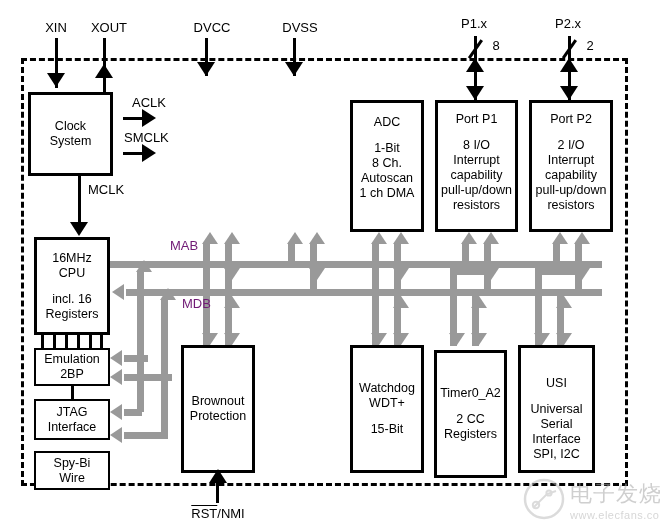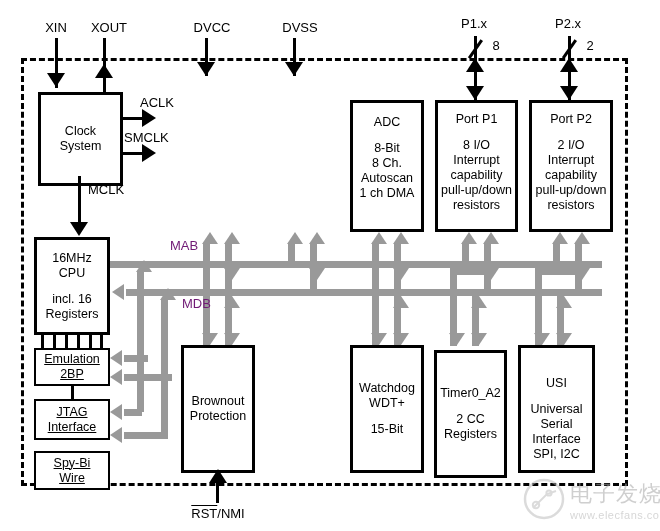--- a/index.html
+++ b/index.html
@@ -2,21 +2,21 @@
 <html><head>
 <meta charset="utf-8">
 <style>
   html,body{margin:0;padding:0;background:#ffffff;}
   body{font-family:"Liberation Sans","DejaVu Sans",sans-serif;}
   #stage{position:relative;width:660px;height:531px;background:#ffffff;overflow:hidden;}
 
   .blk{position:absolute;box-sizing:border-box;border:3px solid #000;background:#fff;
        display:flex;flex-direction:column;align-items:center;justify-content:center;
        font-size:12.5px;color:#000;line-height:15px;text-align:center;z-index:6;}
-  .blk.thin{border-width:2.5px;text-decoration:underline;}
+  .blk.thin{border-width:2.5px;}
   .blk .ttl{font-size:12.5px;}
   .blk .gap{height:11px;}
   .blk .sub{font-size:12.5px;}
 
   .pinlbl{position:absolute;font-size:13px;color:#000;text-align:center;white-space:nowrap;z-index:9;}
   .siglbl{position:absolute;font-size:13px;color:#000;white-space:nowrap;z-index:9;}
   .buslbl{position:absolute;font-size:13px;color:#701a75;white-space:nowrap;z-index:9;}
   .ovl{text-decoration:overline;}
 
   
@@ -87,21 +87,21 @@
   <div class="ah dn" style="left:466px;top:86px;"></div>
 
   <div class="bl blv" style="left:568px;top:36px;height:64px;"></div>
   <div class="slash" style="left:568px;top:38px;"></div>
   <div class="pinlbl" style="left:578px;top:38px;width:24px;font-size:13px;">2</div>
   <div class="ah up" style="left:560px;top:58px;"></div>
   <div class="ah dn" style="left:560px;top:86px;"></div>
 
   <div id="chip"></div>
 
-  <div class="blk" style="left:38px;top:92px;width:85px;height:94px;text-align:right;">
+  <div class="blk" style="left:28px;top:92px;width:85px;height:84px;text-align:right;">
     <span class="ttl">Clock</span>
     <span class="ttl">System</span>
   </div>
 
   <div class="blk" style="left:34px;top:237px;width:76px;height:98px;">
     <span class="ttl">16MHz</span>
     <span class="ttl">CPU</span>
     <span class="gap"></span>
     <span class="sub">incl. 16</span>
     <span class="sub">Registers</span>
@@ -131,21 +131,21 @@
   <div class="blk thin" style="left:34px;top:451px;width:76px;height:39px;">
     <span class="ttl">Spy-Bi</span>
     <span class="ttl">Wire</span>
   </div>
 
 
 
   <div class="blk" style="left:350px;top:100px;width:74px;height:132px;justify-content:flex-start;padding-top:12px;">
     <span class="ttl">ADC</span>
     <span class="gap"></span>
-    <span class="sub">8-Bit</span>
+    <span class="sub">1-Bit</span>
     <span class="sub">8 Ch.</span>
     <span class="sub">Autoscan</span>
     <span class="sub">1 ch DMA</span>
   </div>
 
   <div class="blk" style="left:435px;top:100px;width:83px;height:132px;justify-content:flex-start;padding-top:9px;">
     <span class="ttl">Port P1</span>
     <span class="gap"></span>
     <span class="sub">8 I/O</span>
     <span class="sub">Interrupt</span>
@@ -187,21 +187,21 @@
     <span class="ttl">USI</span>
     <span class="gap"></span>
     <span class="sub">Universal</span>
     <span class="sub">Serial</span>
     <span class="sub">Interface</span>
     <span class="sub">SPI, I2C</span>
   </div>
 
   <div class="bl blh" style="left:123px;top:117px;width:20px;"></div>
   <div class="ah rt" style="left:142px;top:109px;"></div>
-  <div class="siglbl" style="left:140px;top:95px;">ACLK</div>
+  <div class="siglbl" style="left:132px;top:95px;">ACLK</div>
 
   <div class="bl blh" style="left:123px;top:152px;width:20px;"></div>
   <div class="ah rt" style="left:142px;top:144px;"></div>
   <div class="siglbl" style="left:124px;top:130px;">SMCLK</div>
 
   <div class="bl blv" style="left:78px;top:176px;height:48px;"></div>
   <div class="ah dn" style="left:70px;top:222px;"></div>
   <div class="siglbl" style="left:88px;top:182px;">MCLK</div>
 
   <div class="buslbl" style="left:170px;top:238px;">MAB</div>

